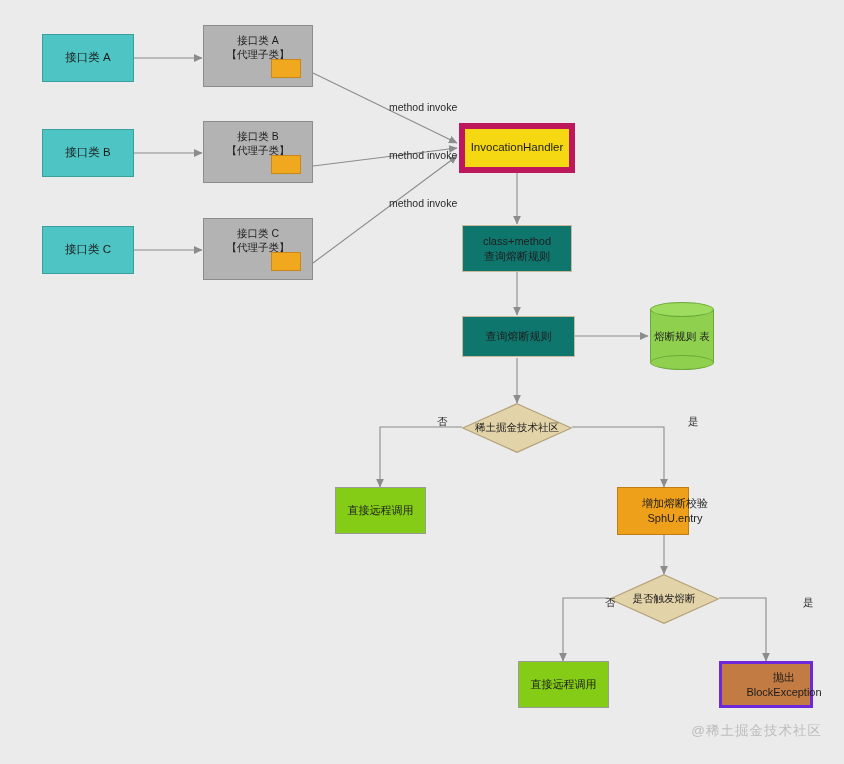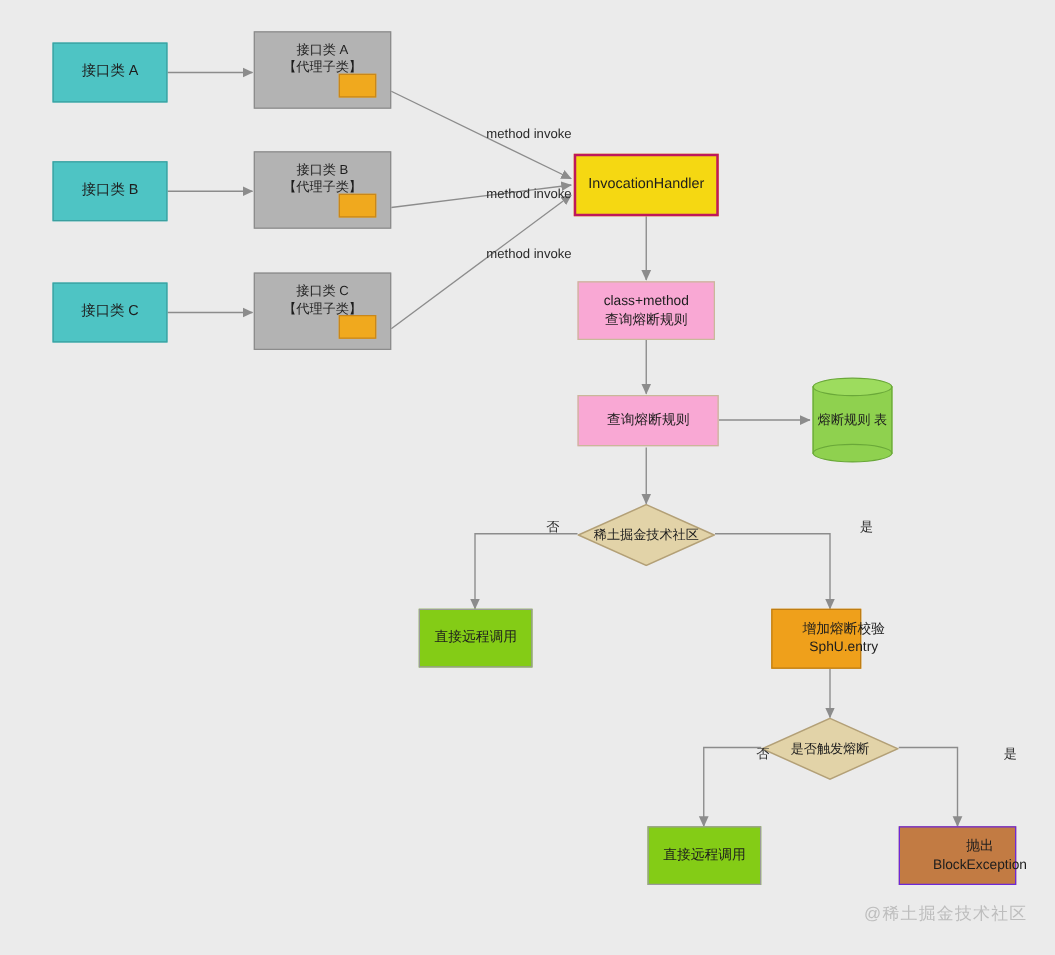--- a/index.html
+++ b/index.html
@@ -54,45 +54,45 @@
     bottom: 8px;
     width: 30px;
     height: 19px;
     background: #f0a91e;
     border: 1px solid #c9871a;
     box-sizing: border-box;
   }
   
   .handler {
     background: #f5d812;
-    border: 2px solid #be185d;
+    border: 6px solid #be185d;
     font-size: 11.5px;
   }
   
   .cream {
-    background: #f9a8d4;
+    background: #0f766e;
     border: 1px solid #c9b89a;
     font-size: 11px;
   }
   
   .white {
     background: #84cc16;
     border: 1px solid #9a9a9a;
     font-size: 11px;
   }
   
   .orange {
     background: #efa01b;
     border: 1px solid #bf7d13;
     font-size: 11px;
   }
   
   .brown {
     background: #c27b43;
-    border: 1px solid #6d28d9;
+    border: 3px solid #6d28d9;
     font-size: 11px;
     padding-left: 36px;
   }
   
   .diamond {
     position: absolute;
     display: flex;
     align-items: center;
     justify-content: center;
     z-index: 3;

